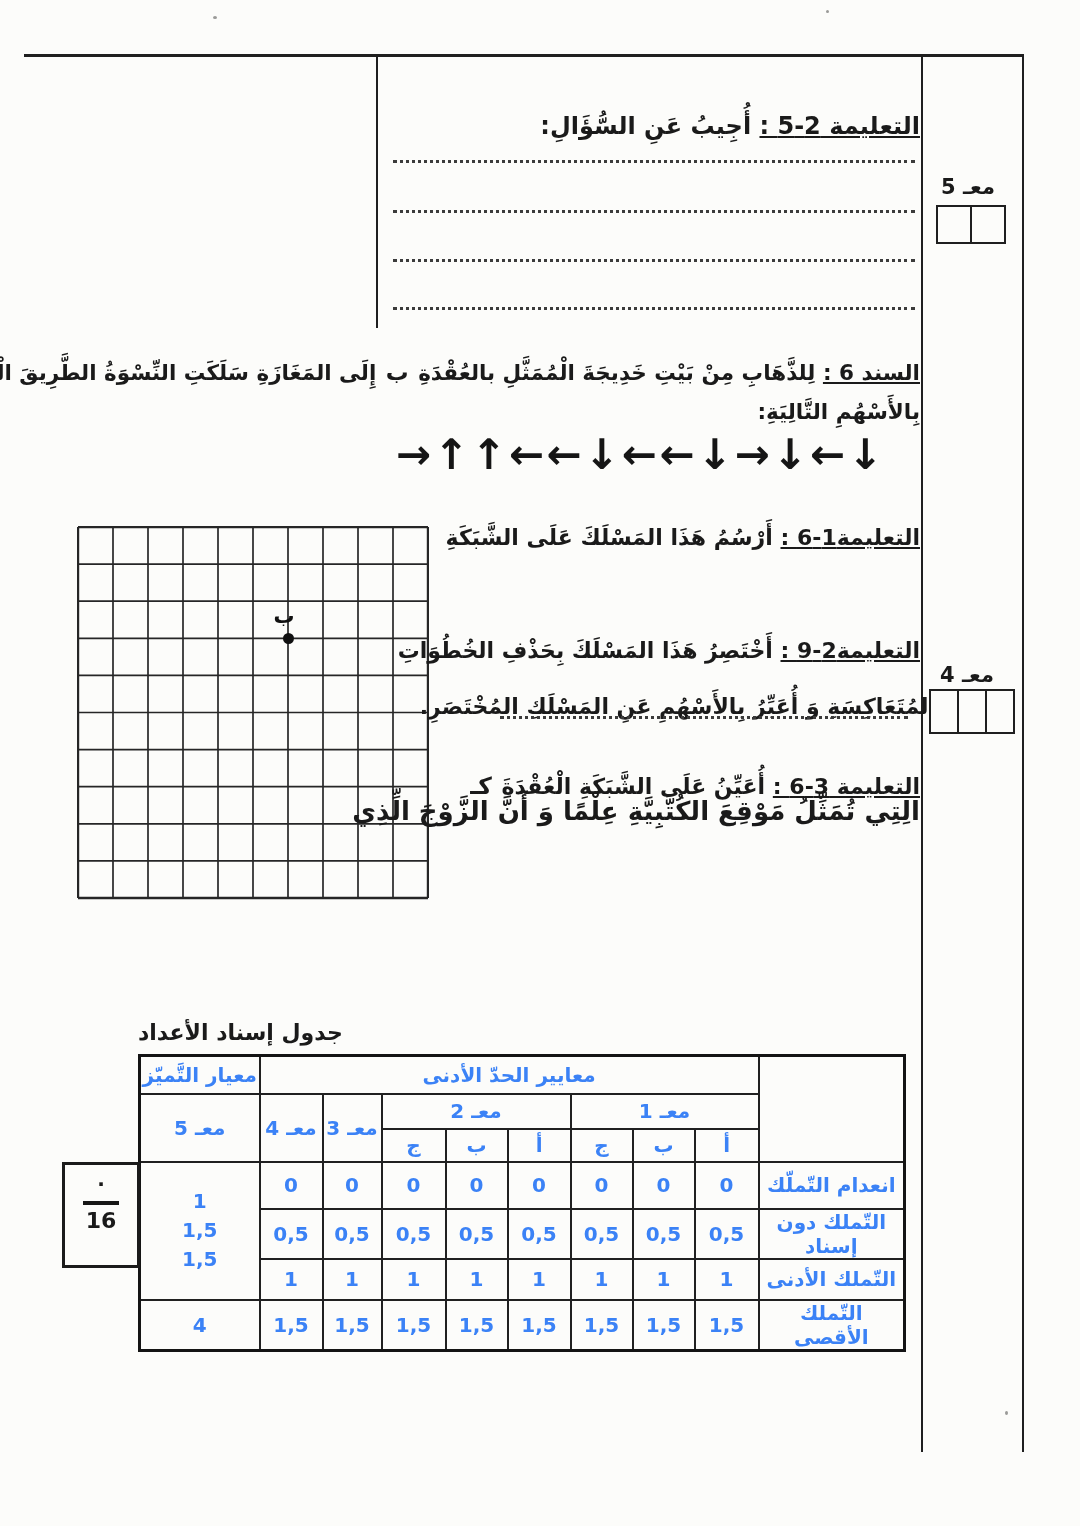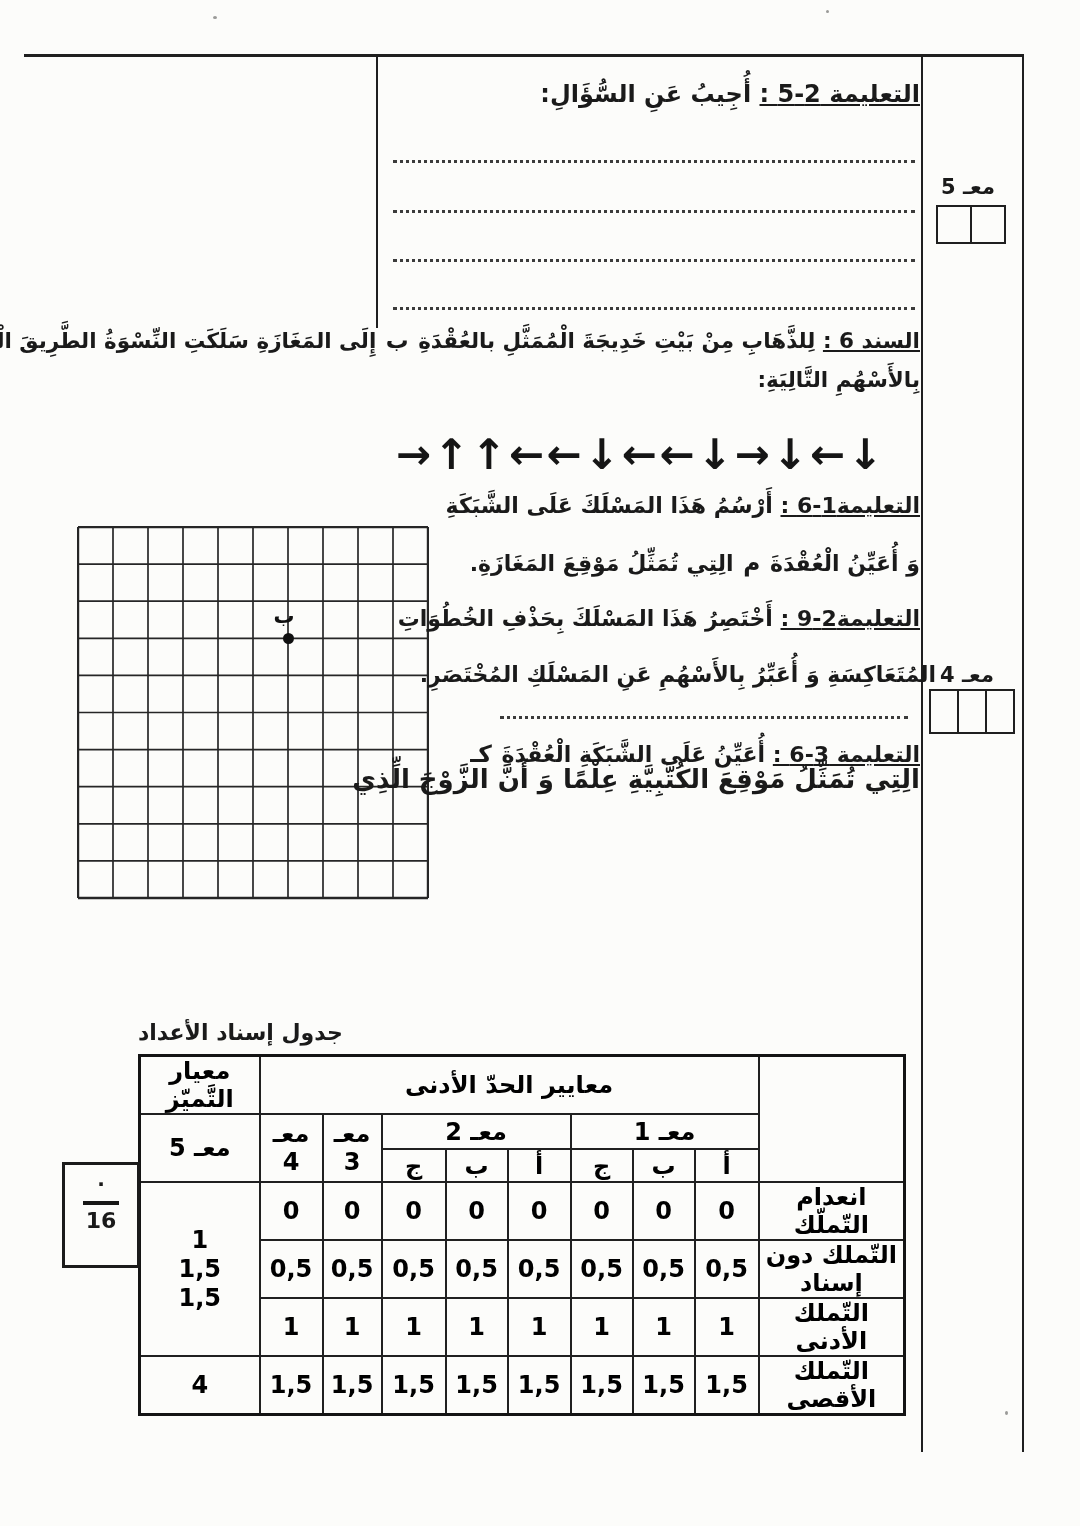--- a/index.html
+++ b/index.html
@@ -5,39 +5,39 @@
   html,body{margin:0;padding:0;}
   body{background:#e8e8e6;}
   .page{
     position:relative; width:1080px; height:1526px; margin:0 auto;
     background:#fcfcfa; overflow:hidden;
     font-family:"DejaVu Sans", sans-serif; color:#1a1a1a; direction:rtl;
   }
   .abs{position:absolute;}
   .hline{background:#1f1f1f; height:3px;}
   .vline{background:#1f1f1f; width:2px;}
-  .rtext{position:absolute; direction:rtl; text-align:right; white-space:nowrap; font-weight:700;}
+  .rtext{position:absolute; direction:rtl; text-align:right; white-space:nowrap; font-weight:700;margin-top:32px;}
   .lbl{font-weight:800; text-decoration:underline;}
   .node{font-weight:900; font-size:1.06em; padding:0 2px;}
   .ans-line{position:absolute; border-bottom:3.5px dotted #3b3b3b; height:4px;}
   
   .score-label{position:absolute; font-weight:800; font-size:21px; text-align:center;}
   .score-boxes{position:absolute; display:flex; border:2.5px solid #1f1f1f; background:#fcfcfa;}
   .score-cell{border-left:2px solid #1f1f1f;}
   .score-cell:last-child{border-left:none;}
   
   .arrows-row{position:absolute; display:flex; justify-content:space-between; align-items:center; direction:ltr;}
   .arrow{font-size:42px; font-weight:900; line-height:50px; color:#151515;}
   
   .grid-dot{position:absolute; width:11px; height:11px; border-radius:50%; background:#101010;}
   .grid-point-label{position:absolute; width:28px; text-align:center; font-weight:900; font-size:21px; color:#101010;}
   
   table.marks{border-collapse:collapse; table-layout:fixed; direction:rtl; border:3px solid #141414; background:#fcfcfa;}
   table.marks td{border:2px solid #202020; text-align:center; vertical-align:middle; padding:0;
-    font-weight:800; font-size:24px; color:#000000;}
+    font-weight:800; font-size:20px; color:#3b82f6;}
   td.rowlabel{font-size:19px; padding-left:4px;}
   td.exc{vertical-align:top; padding-top:5px; line-height:29px; font-size:20px;}
   .tbl-title{position:absolute; text-align:left; font-weight:900; font-size:22px;}
   
   .fracbox{position:absolute; border:3px solid #1b1b1b; background:#fcfcfa; text-align:center;}
   .frac-dot{font-weight:900; font-size:20px; line-height:26px; margin-top:6px;}
   .frac-bar{width:36px; height:3.5px; background:#161616; margin:4px auto 3px auto;}
   .frac-den{font-weight:900; font-size:22px;}
   .speck{position:absolute; background:#9a9a98; border-radius:50%;}
 </style>
@@ -115,25 +115,20 @@
       <line x1="1" y1="334.90000000000003" x2="351" y2="334.90000000000003" stroke="#262626" stroke-width="1.7"></line>
       <line x1="1" y1="372" x2="351" y2="372" stroke="#262626" stroke-width="2.4"></line>
     </svg>
   <div class="grid-dot" id="grid-dot" style="left: 282.5px; top: 632.8px;"></div>
   <div class="grid-point-label" id="grid-point-label" style="left: 270px; top: 604.3px;">ب</div>
 
   <div class="rtext" style="right:160px; top:493px; font-size:22px;">
     <span class="lbl">التعليمة1-6 :</span>
     <span>أَرْسُمُ هَذَا المَسْلَكَ عَلَى الشَّبَكَةِ</span>
   </div>
-  <div class="rtext" style="right:160px; top:549px; font-size:22px;">
-    <span>وَ أُعَيِّنُ الْعُقْدَةَ</span>
-    <span class="node">م</span>
-    <span>الِتِي تُمَثِّلُ مَوْقِعَ المَغَازَةِ.</span>
-  </div>
 
   <div class="rtext" style="right:160px; top:606px; font-size:22px;">
     <span class="lbl">التعليمة2-9 :</span>
     <span>أَخْتَصِرُ هَذَا المَسْلَكَ بِحَذْفِ الخُطُوَاتِ</span>
   </div>
   <div class="rtext" style="right:144px; top:662px; font-size:22px;">المُتَعَاكِسَةِ وَ أُعَبِّرُ بِالأَسْهُمِ عَنِ المَسْلَكِ المُخْتَصَرِ.</div>
 
   <div class="score-label" style="left:922px; top:663px; width:90px;">معـ 4</div>
   <div class="score-boxes" style="left:929px; top:689px;">
     <div class="score-cell" style="width:26px; height:41px;"></div>

